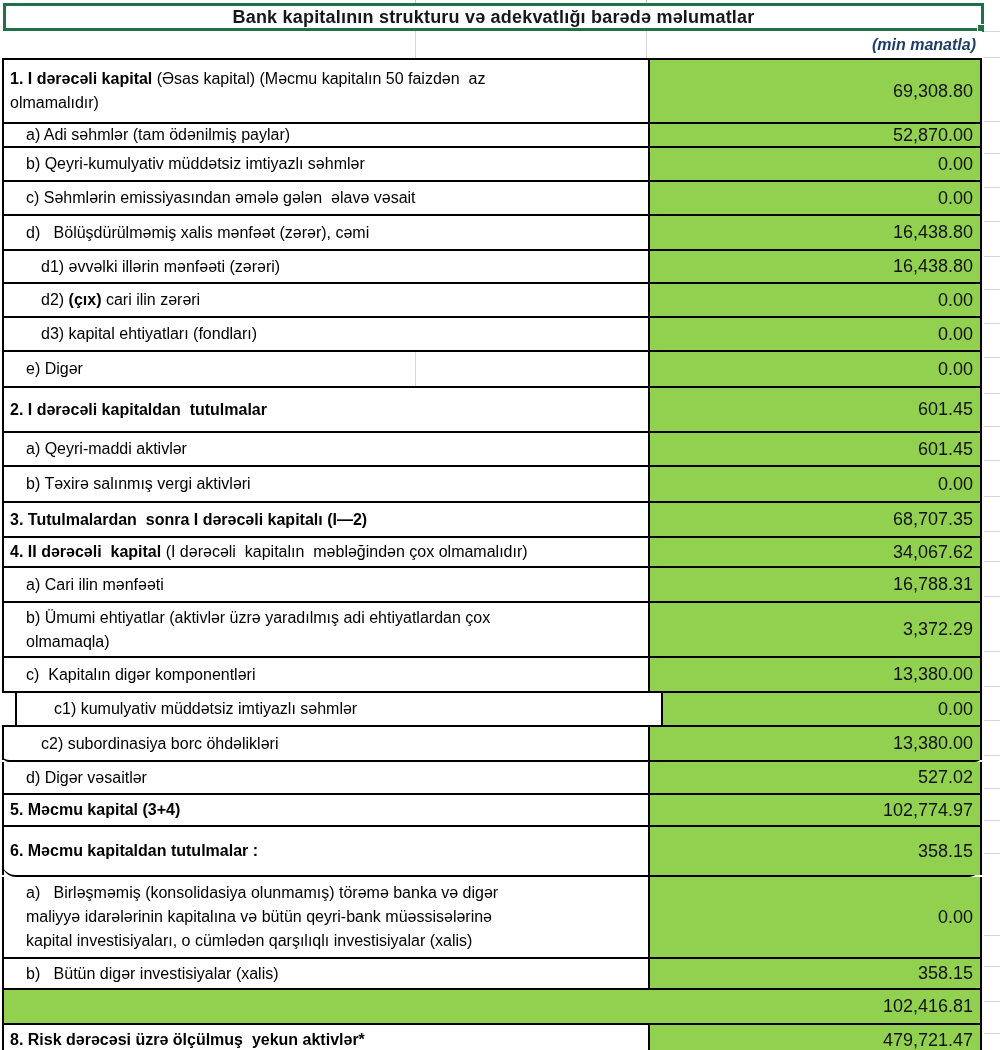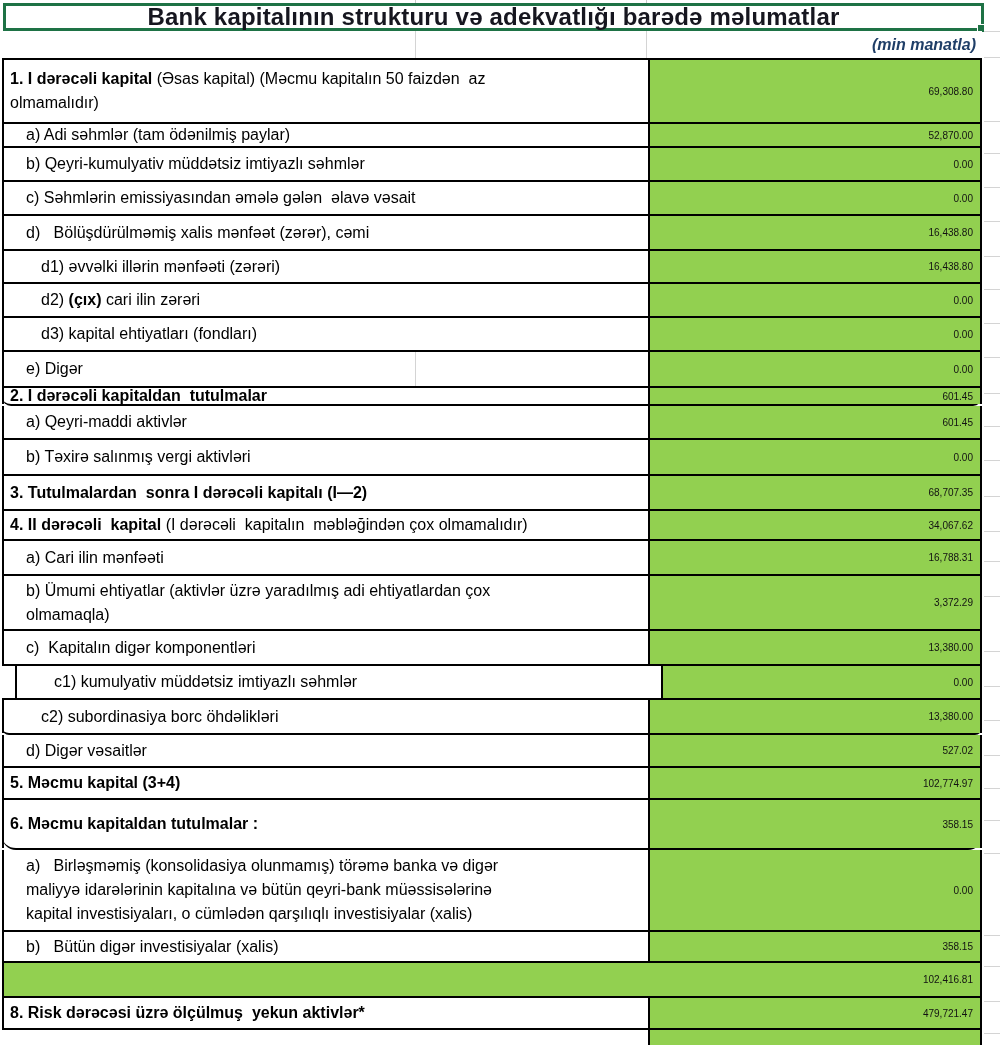--- a/index.html
+++ b/index.html
@@ -6,21 +6,21 @@
   body{width:1000px;height:1050px;overflow:hidden;
        font-family:"Liberation Sans","DejaVu Sans",sans-serif;}
   .sheet{position:relative;width:1000px;height:1050px;background:#ffffff;}
 
   
   .vtick{position:absolute;top:0;width:1px;height:4px;background:#c9c9c9;}
 
   
   .title-box{position:absolute;left:3px;top:3px;width:975px;height:22px;
     background:#ffffff;border:3px solid #1e7245;display:flex;align-items:center;justify-content:center;}
-  .title-text{font-size:24px;font-weight:bold;color:#16161f;letter-spacing:0.2px;white-space:nowrap;}
+  .title-text{font-size:18px;font-weight:bold;color:#16161f;letter-spacing:0.2px;white-space:nowrap;}
   .sel-handle{position:absolute;right:-5px;bottom:-5px;width:7px;height:7px;
     background:#1e7245;border:1px solid #ffffff;}
 
   
   .subtitle-row{position:absolute;left:0;top:31px;width:982px;height:27px;background:#ffffff;}
   .vgrid{position:absolute;top:0;width:1px;height:100%;background:#d4d4d4;}
   .units-note{position:absolute;right:6px;top:0;height:100%;display:flex;align-items:center;
     font-size:16px;font-style:italic;font-weight:600;color:#1f3e67;}
 
   
@@ -32,21 +32,21 @@
   .row.partial .cell-label{border-left:none;background:#ffffff;}
   .label-text{white-space:pre-wrap;font-size:16px;line-height:1.5;color:#000;padding:1px 4px 1px 0;}
   .indent0 .label-text{margin-left:6px;}
   .indent1 .label-text{margin-left:22px;}
   .indent2 .label-text{margin-left:37px;}
   .b{font-weight:bold;}
   .cell-divider{position:absolute;top:0;bottom:0;width:1px;background:#d4d4d4;}
   .cell-value{flex:1;box-sizing:border-box;background:#92d050;
     border-left:2px solid #000;border-right:2px solid #000;
     display:flex;align-items:center;justify-content:flex-end;
-    padding-right:7px;font-size:10px;color:#121212;}
+    padding-right:7px;font-size:18px;color:#121212;}
 
   
   .right-strip{position:absolute;left:984px;top:0;width:16px;height:1050px;background:#ffffff;}
   .hgrid{position:absolute;left:0;width:100%;height:1px;background:#d4d4d4;}
 </style>
 </head>
 <body>
 
 <div class="sheet">
 
@@ -116,21 +116,21 @@
         </div>
         <div class="cell-value">0.00</div>
       </div>
       <div class="row" style="height: 36px;">
         <div class="cell-label indent1">
           <div class="label-text"><span>e) Digər</span></div>
           <div class="cell-divider" style="left: 411px;"></div>
         </div>
         <div class="cell-value">0.00</div>
       </div>
-      <div class="row" style="height: 18px; border-radius: 12px;">
+      <div class="row" style="height: 45px;">
         <div class="cell-label indent0">
           <div class="label-text"><span class="b">2. I dərəcəli kapitaldan  tutulmalar</span></div>
         </div>
         <div class="cell-value">601.45</div>
       </div>
       <div class="row" style="height: 34px;">
         <div class="cell-label indent1">
           <div class="label-text"><span>a) Qeyri-maddi aktivlər</span></div>
         </div>
         <div class="cell-value">601.45</div>

